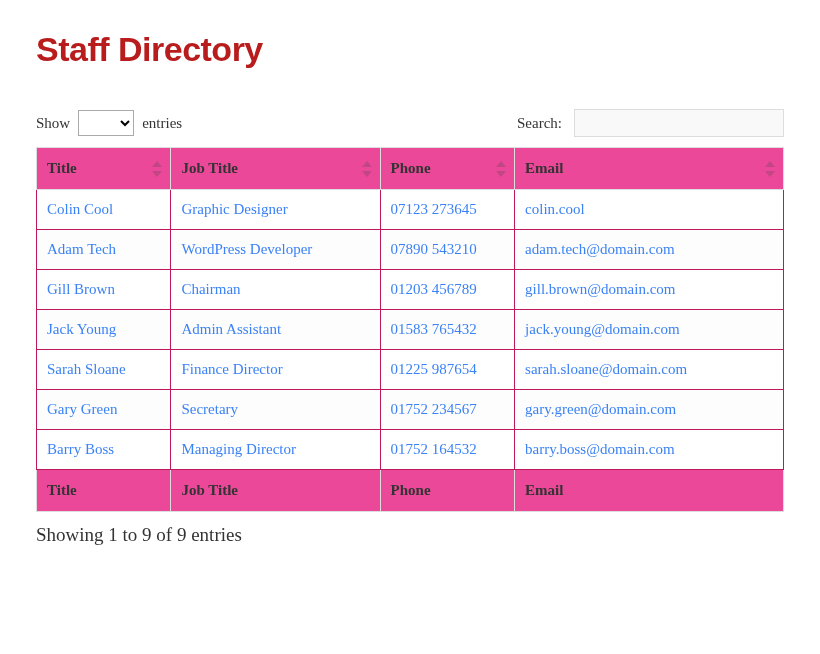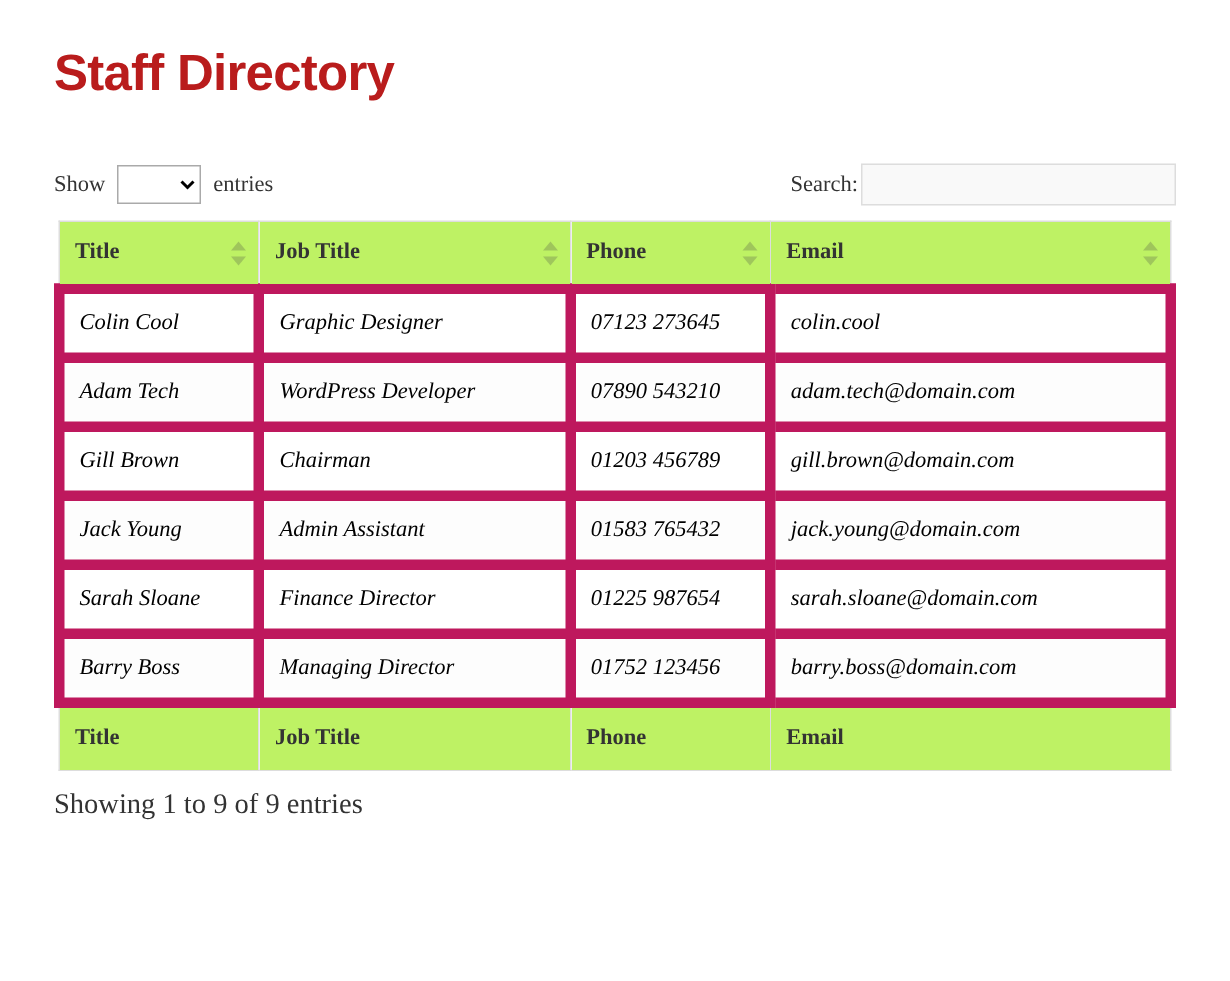--- a/index.html
+++ b/index.html
@@ -31,21 +31,21 @@
       color: #333;
     }
     .controls-left {
       display: flex;
       align-items: center;
       gap: 8px;
     }
     .controls-right {
       display: flex;
       align-items: center;
-      gap: 2px;
+      gap: 12px;
     }
     .length-select {
       border: 1px solid #aaa;
       background: #fff;
       height: 26px;
       width: 56px;
       font-size: 13px;
       padding: 2px 4px;
     }
     .search-input {
@@ -59,32 +59,31 @@
     table {
       width: 100%;
       border-collapse: collapse;
       font-size: 15px;
     }
     thead th, tfoot th {
       text-align: left;
       font-weight: 700;
       padding: 12px 10px;
       border: 1px solid #ddd;
-      background: #bef264;
+      background: #ec4899;
       position: relative;
     }
     thead th {
       padding-right: 22px;
     }
     tbody td {
       padding: 11px 10px;
-      border: 7px solid #be185d;
-      color: #000000;
+      border: 1px solid #be185d;
+      color: #3b82f6;
       vertical-align: middle;
-      font-style: italic;
     }
     tbody tr:nth-child(even) td {
       background: #fdfdfd;
     }
     .sort-icon {
       position: absolute;
       right: 8px;
       top: 50%;
       transform: translateY(-50%);
       width: 10px;
@@ -182,23 +181,29 @@
         <td>01583 765432</td>
         <td>jack.young@domain.com</td>
       </tr>
       <tr>
         <td>Sarah Sloane</td>
         <td>Finance Director</td>
         <td>01225 987654</td>
         <td>sarah.sloane@domain.com</td>
       </tr>
       <tr>
+        <td>Gary Green</td>
+        <td>Secretary</td>
+        <td>01752 234567</td>
+        <td>gary.green@domain.com</td>
+      </tr>
+      <tr>
         <td>Barry Boss</td>
         <td>Managing Director</td>
-        <td>01752 123456</td>
+        <td>01752 164532</td>
         <td>barry.boss@domain.com</td>
       </tr>
     </tbody>
   <tfoot>
     <tr>
       <th>Title</th>
       <th>Job Title</th>
       <th>Phone</th>
       <th>Email</th>
     </tr>

